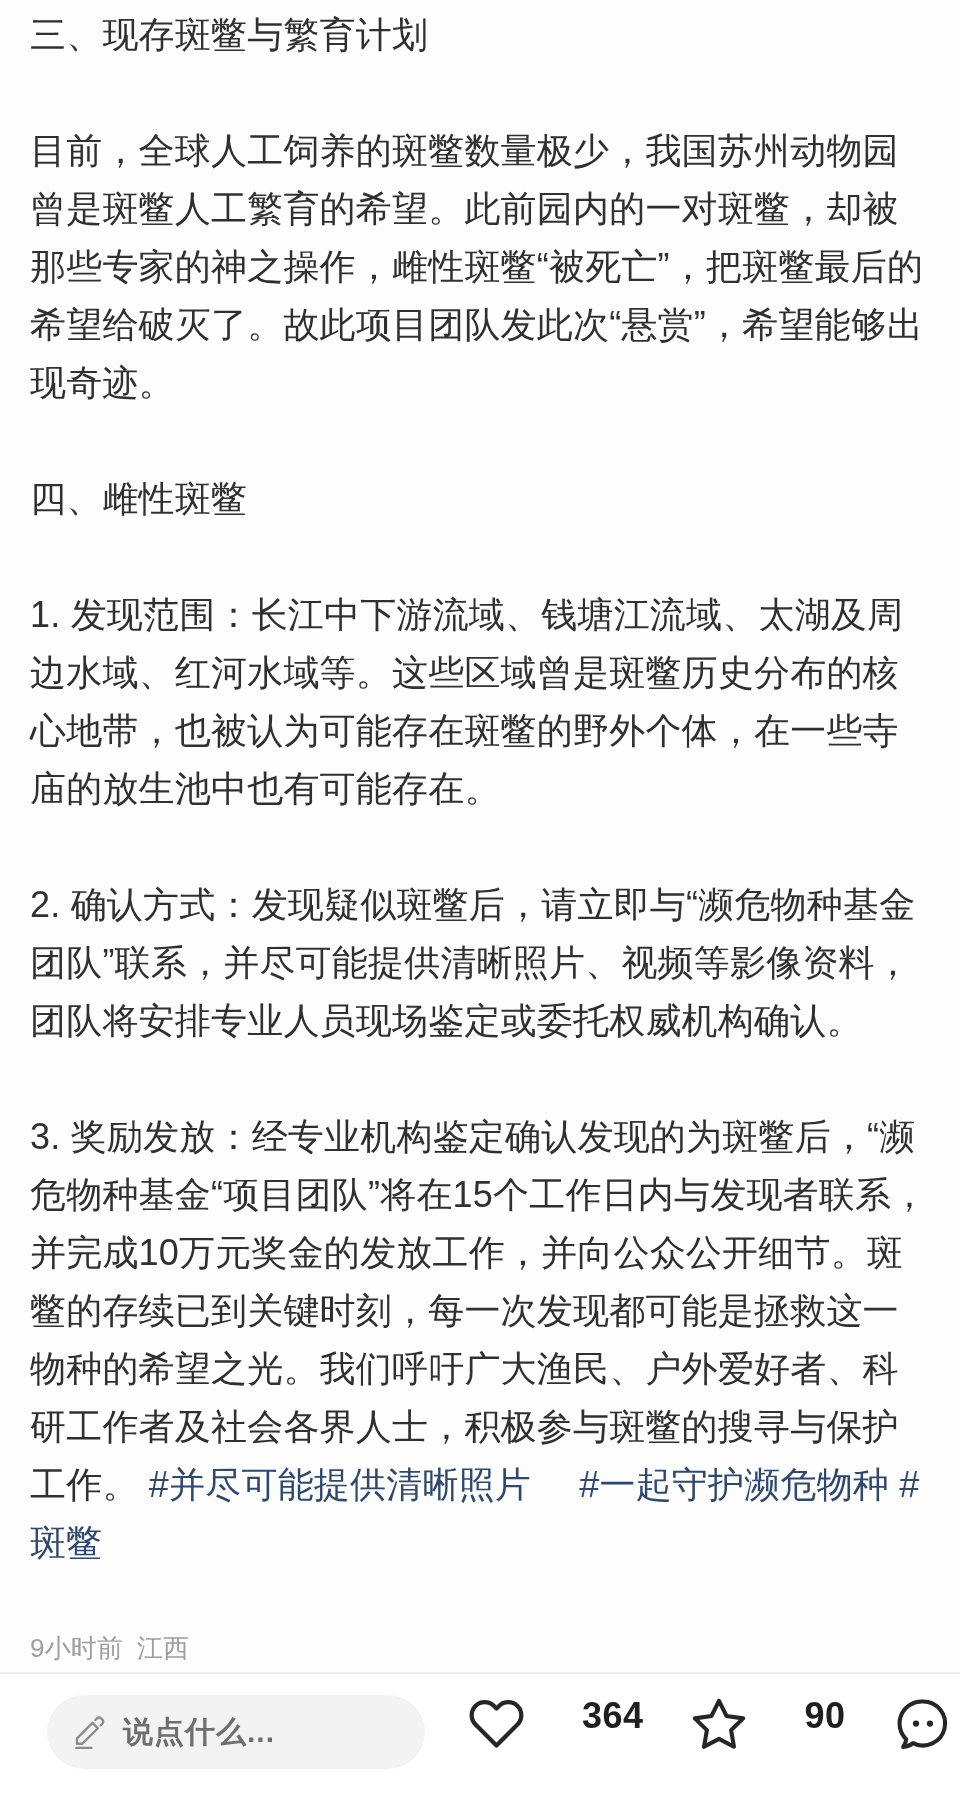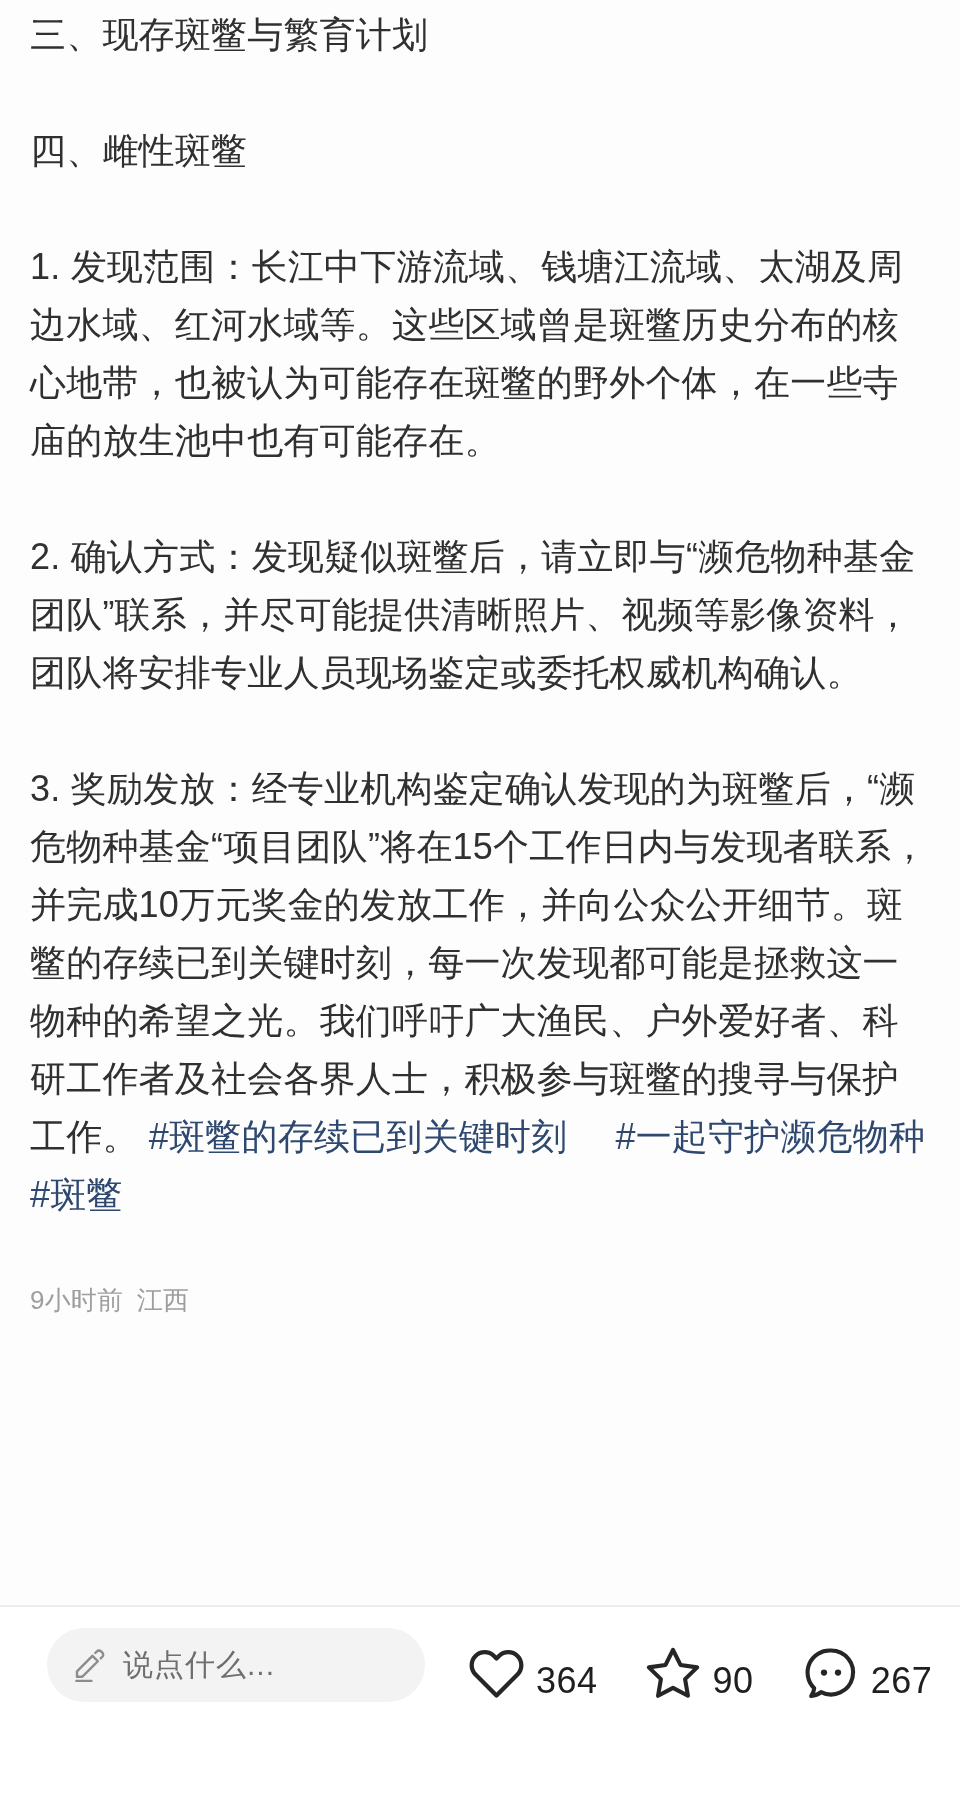--- a/index.html
+++ b/index.html
@@ -33,61 +33,63 @@
   }
   .tag.gap2{margin-left:38px;}
   .meta{
     margin-top:26px;
     font-size:26px;line-height:36px;
     color:var(--meta-gray);
   }
   .meta span{margin-right:6px;}
   .divider{height:2px;background:var(--divider);flex:0 0 auto;}
   .action-bar{
-    flex:0 0 auto;height:188px;
+    flex:0 0 auto;height:121px;
     display:flex;align-items:flex-start;
     padding:21px 24px 0 47px;
     background:#FFFFFF;
+    font-weight:bold;
   }
   .comment-pill{
     width:378px;height:74px;flex:0 0 auto;
     background:var(--pill-bg);
     border-radius:37px;
     display:flex;align-items:center;
     padding:0 24px;cursor:text;
   }
   .comment-pill svg{flex:0 0 auto;margin-right:16px;}
   .placeholder{
     font-size:30px;color:#6E6E6E;letter-spacing:1px;
     white-space:nowrap;
   }
   .stat{
-    display:flex;align-items:flex-end;height:74px;cursor:pointer;
+    display:flex;align-items:flex-start;height:74px;cursor:pointer;gap:46px;
   }
   .stat-like{margin-left:43px;}
   .stat-collect{margin-left:46px;}
   .stat-comment{margin-left:48px;}
   .stat svg{flex:0 0 auto;}
   .count{
     margin-left:11px;
     font-size:36px;color:#1F1F1F;letter-spacing:0.5px;
   }
 </style>
 </head>
 <body>
 
 <div class="page">
   <main class="content">
     <p class="para">三、现存斑鳖与繁育计划</p>
+    <p class="para">目前，全球人工饲养的斑鳖数量极少，我国苏州动物园曾是斑鳖人工繁育的希望。此前园内的一对斑鳖，却被那些专家的神之操作，雌性斑鳖“被死亡”，把斑鳖最后的希望给破灭了。故此项目团队发此次“悬赏”，希望能够出现奇迹。</p>
     <p class="para">四、雌性斑鳖</p>
     <p class="para">1. 发现范围：长江中下游流域、钱塘江流域、太湖及周边水域、红河水域等。这些区域曾是斑鳖历史分布的核心地带，也被认为可能存在斑鳖的野外个体，在一些寺庙的放生池中也有可能存在。</p>
     <p class="para">2. 确认方式：发现疑似斑鳖后，请立即与“濒危物种基金团队”联系，并尽可能提供清晰照片、视频等影像资料，团队将安排专业人员现场鉴定或委托权威机构确认。</p>
     <p class="para">
       <span>3. 奖励发放：经专业机构鉴定确认发现的为斑鳖后，“濒危物种基金“项目团队”将在15个工作日内与发现者联系，并完成10万元奖金的发放工作，并向公众公开细节。斑鳖的存续已到关键时刻，每一次发现都可能是拯救这一物种的希望之光。我们呼吁广大渔民、户外爱好者、科研工作者及社会各界人士，积极参与斑鳖的搜寻与保护工作。</span>
-      <a class="tag">#斑鳖的存续已到关键时刻</a>
+      <a class="tag">#并尽可能提供清晰照片</a>
       <a class="tag gap2">#一起守护濒危物种</a>
       <a class="tag">#斑鳖</a>
     </p>
     <div class="meta">
       <span>9小时前</span>
       <span>江西</span>
     </div>
   </main>
 
   <div class="divider"></div>

